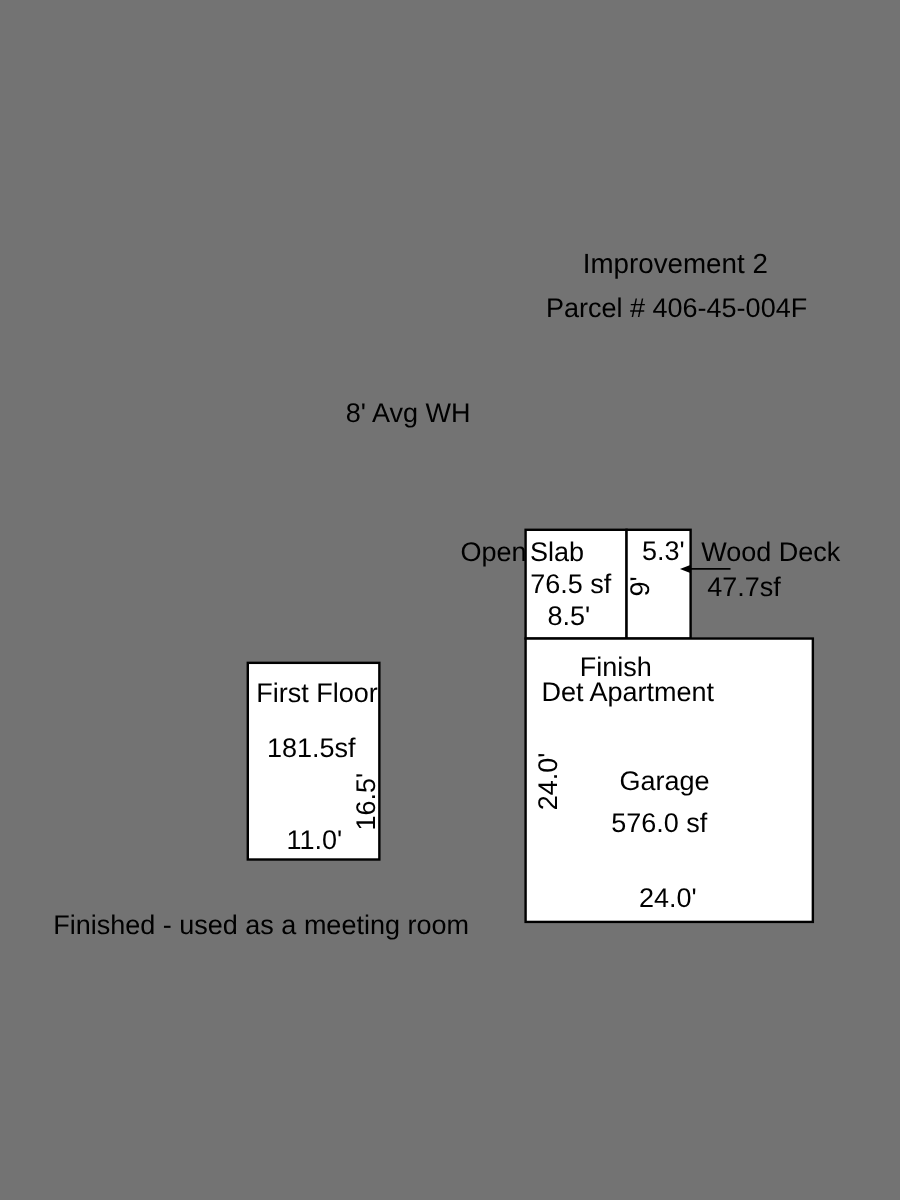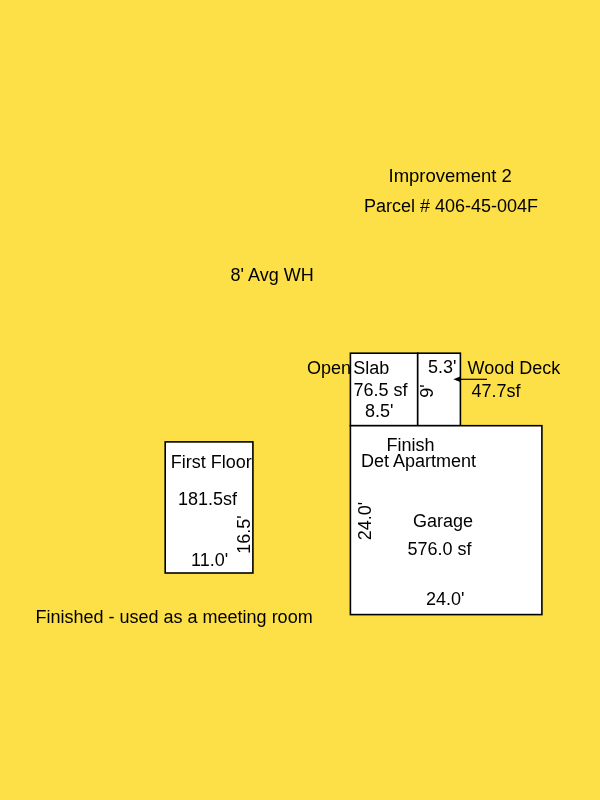--- a/index.html
+++ b/index.html
@@ -1,16 +1,16 @@
 <!DOCTYPE html>
 <html><head>
 <meta charset="utf-8">
 <style>
   html,body{margin:0;padding:0;background:#ffffff;}
-  #page{position:relative;width:600px;height:800px;background:#fde047;overflow:hidden;}
+  #page{position:relative;width:600px;height:800px;background:#737373;overflow:hidden;}
   svg{position:absolute;left:0;top:0;}
   text{font-family:"Liberation Sans",sans-serif;font-size:18px;fill:#000000;}
 </style>
 </head>
 <body>
 
 <div id="page">
 <svg width="600" height="800" viewBox="0 0 600 800">
 
   <text x="388.5" y="181.8" style="font-size:18.5px">Improvement 2</text>

